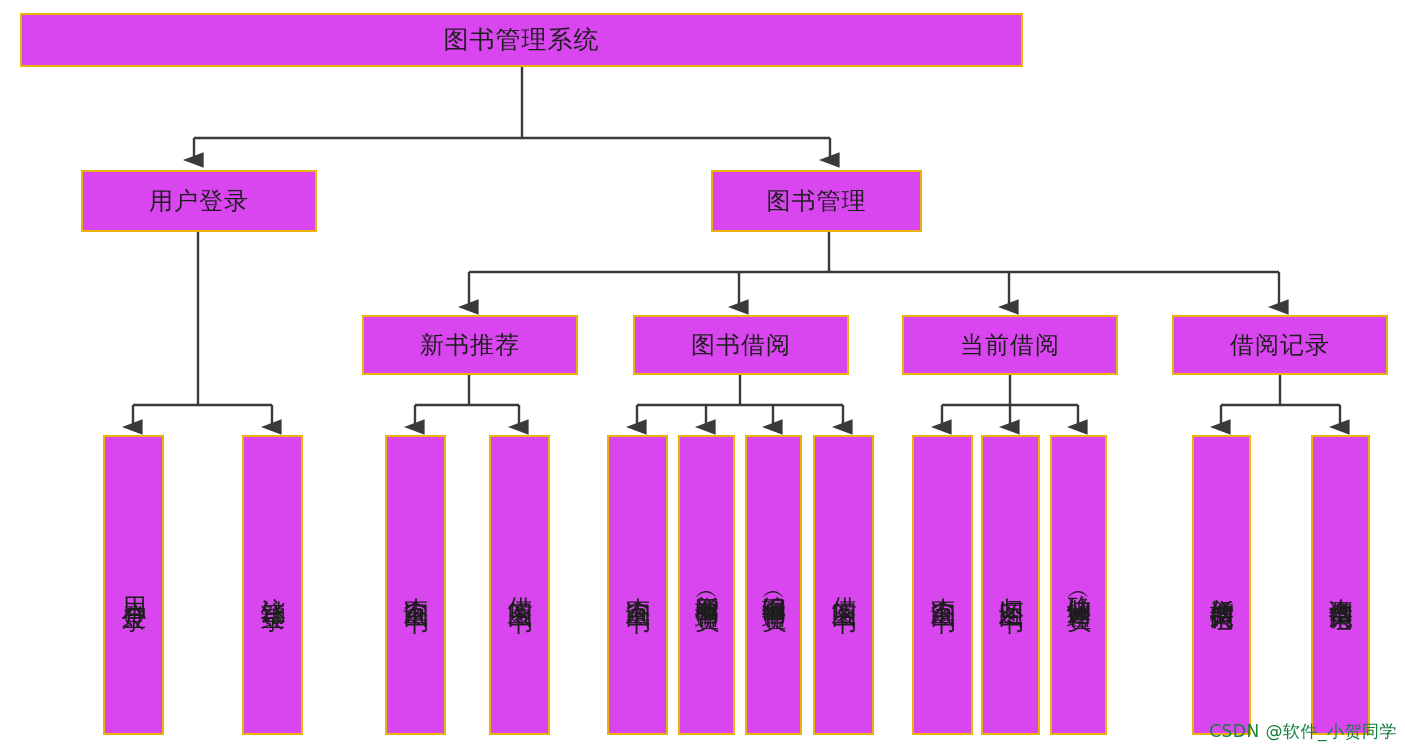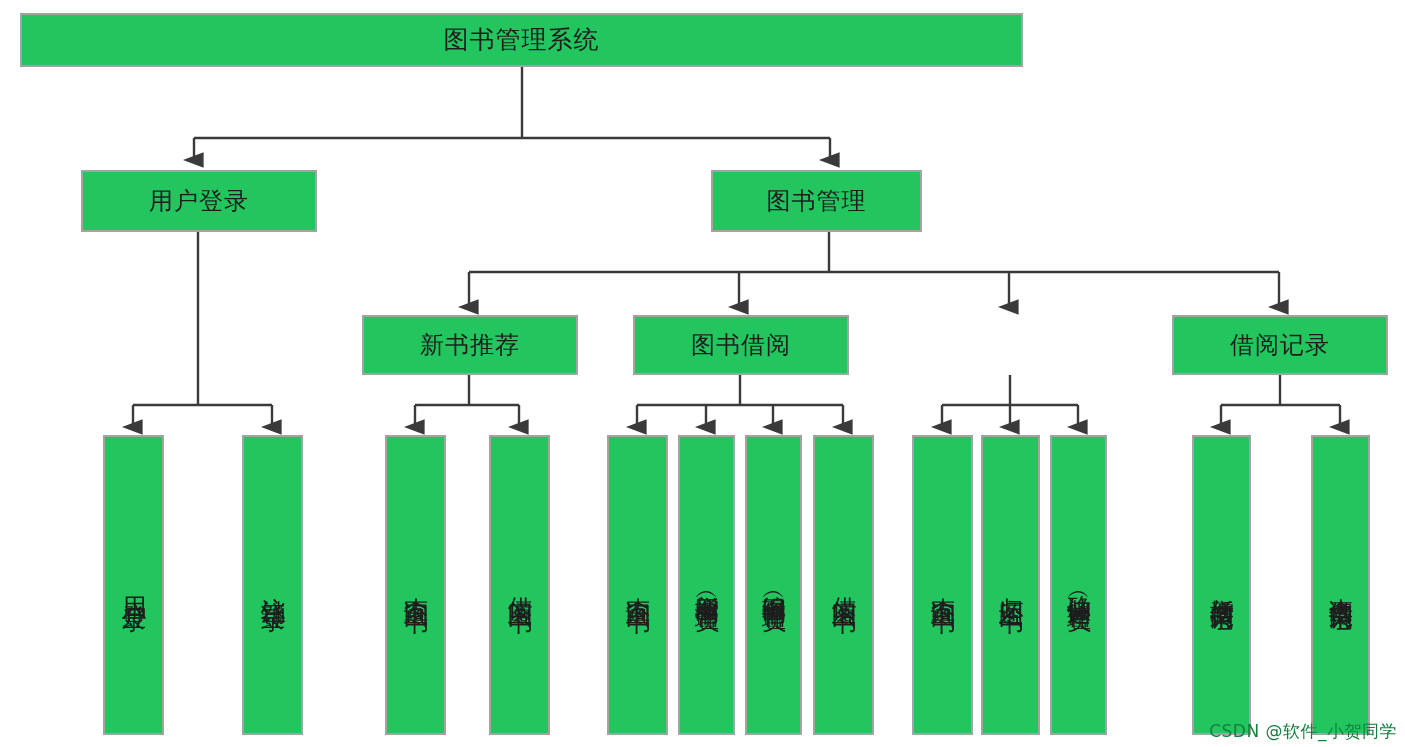--- a/index.html
+++ b/index.html
@@ -22,22 +22,22 @@
     position: absolute;
     left: 0;
     top: 0;
     width: 1405px;
     height: 747px;
     pointer-events: none;
   }
   .node {
     position: absolute;
     box-sizing: border-box;
-    background: #22c55e;
-    border: 2px solid #a3a3a3;
+    background: #d946ef;
+    border: 2px solid #eab308;
     display: flex;
     align-items: center;
     justify-content: center;
     color: #1d1d1d;
   }
   .node .label {
     display: block;
     text-align: center;
     line-height: 1.18;
     white-space: nowrap;
@@ -147,20 +147,23 @@
   </div>
 
   <div class="node h" style="left:362px; top:315px; width:216px; height:60px;">
     <span class="label">新书推荐</span>
   </div>
 
   <div class="node h" style="left:633px; top:315px; width:216px; height:60px;">
     <span class="label">图书借阅</span>
   </div>
 
+  <div class="node h" style="left:902px; top:315px; width:216px; height:60px;">
+    <span class="label">当前借阅</span>
+  </div>
 
   <div class="node h" style="left:1172px; top:315px; width:216px; height:60px;">
     <span class="label">借阅记录</span>
   </div>
 
   <div class="node v" style="left:103px; top:435px; width:61px; height:300px;">
     <span class="label">用户登录</span>
   </div>
   <div class="node v" style="left:242px; top:435px; width:61px; height:300px;">
     <span class="label">注销登录</span>

